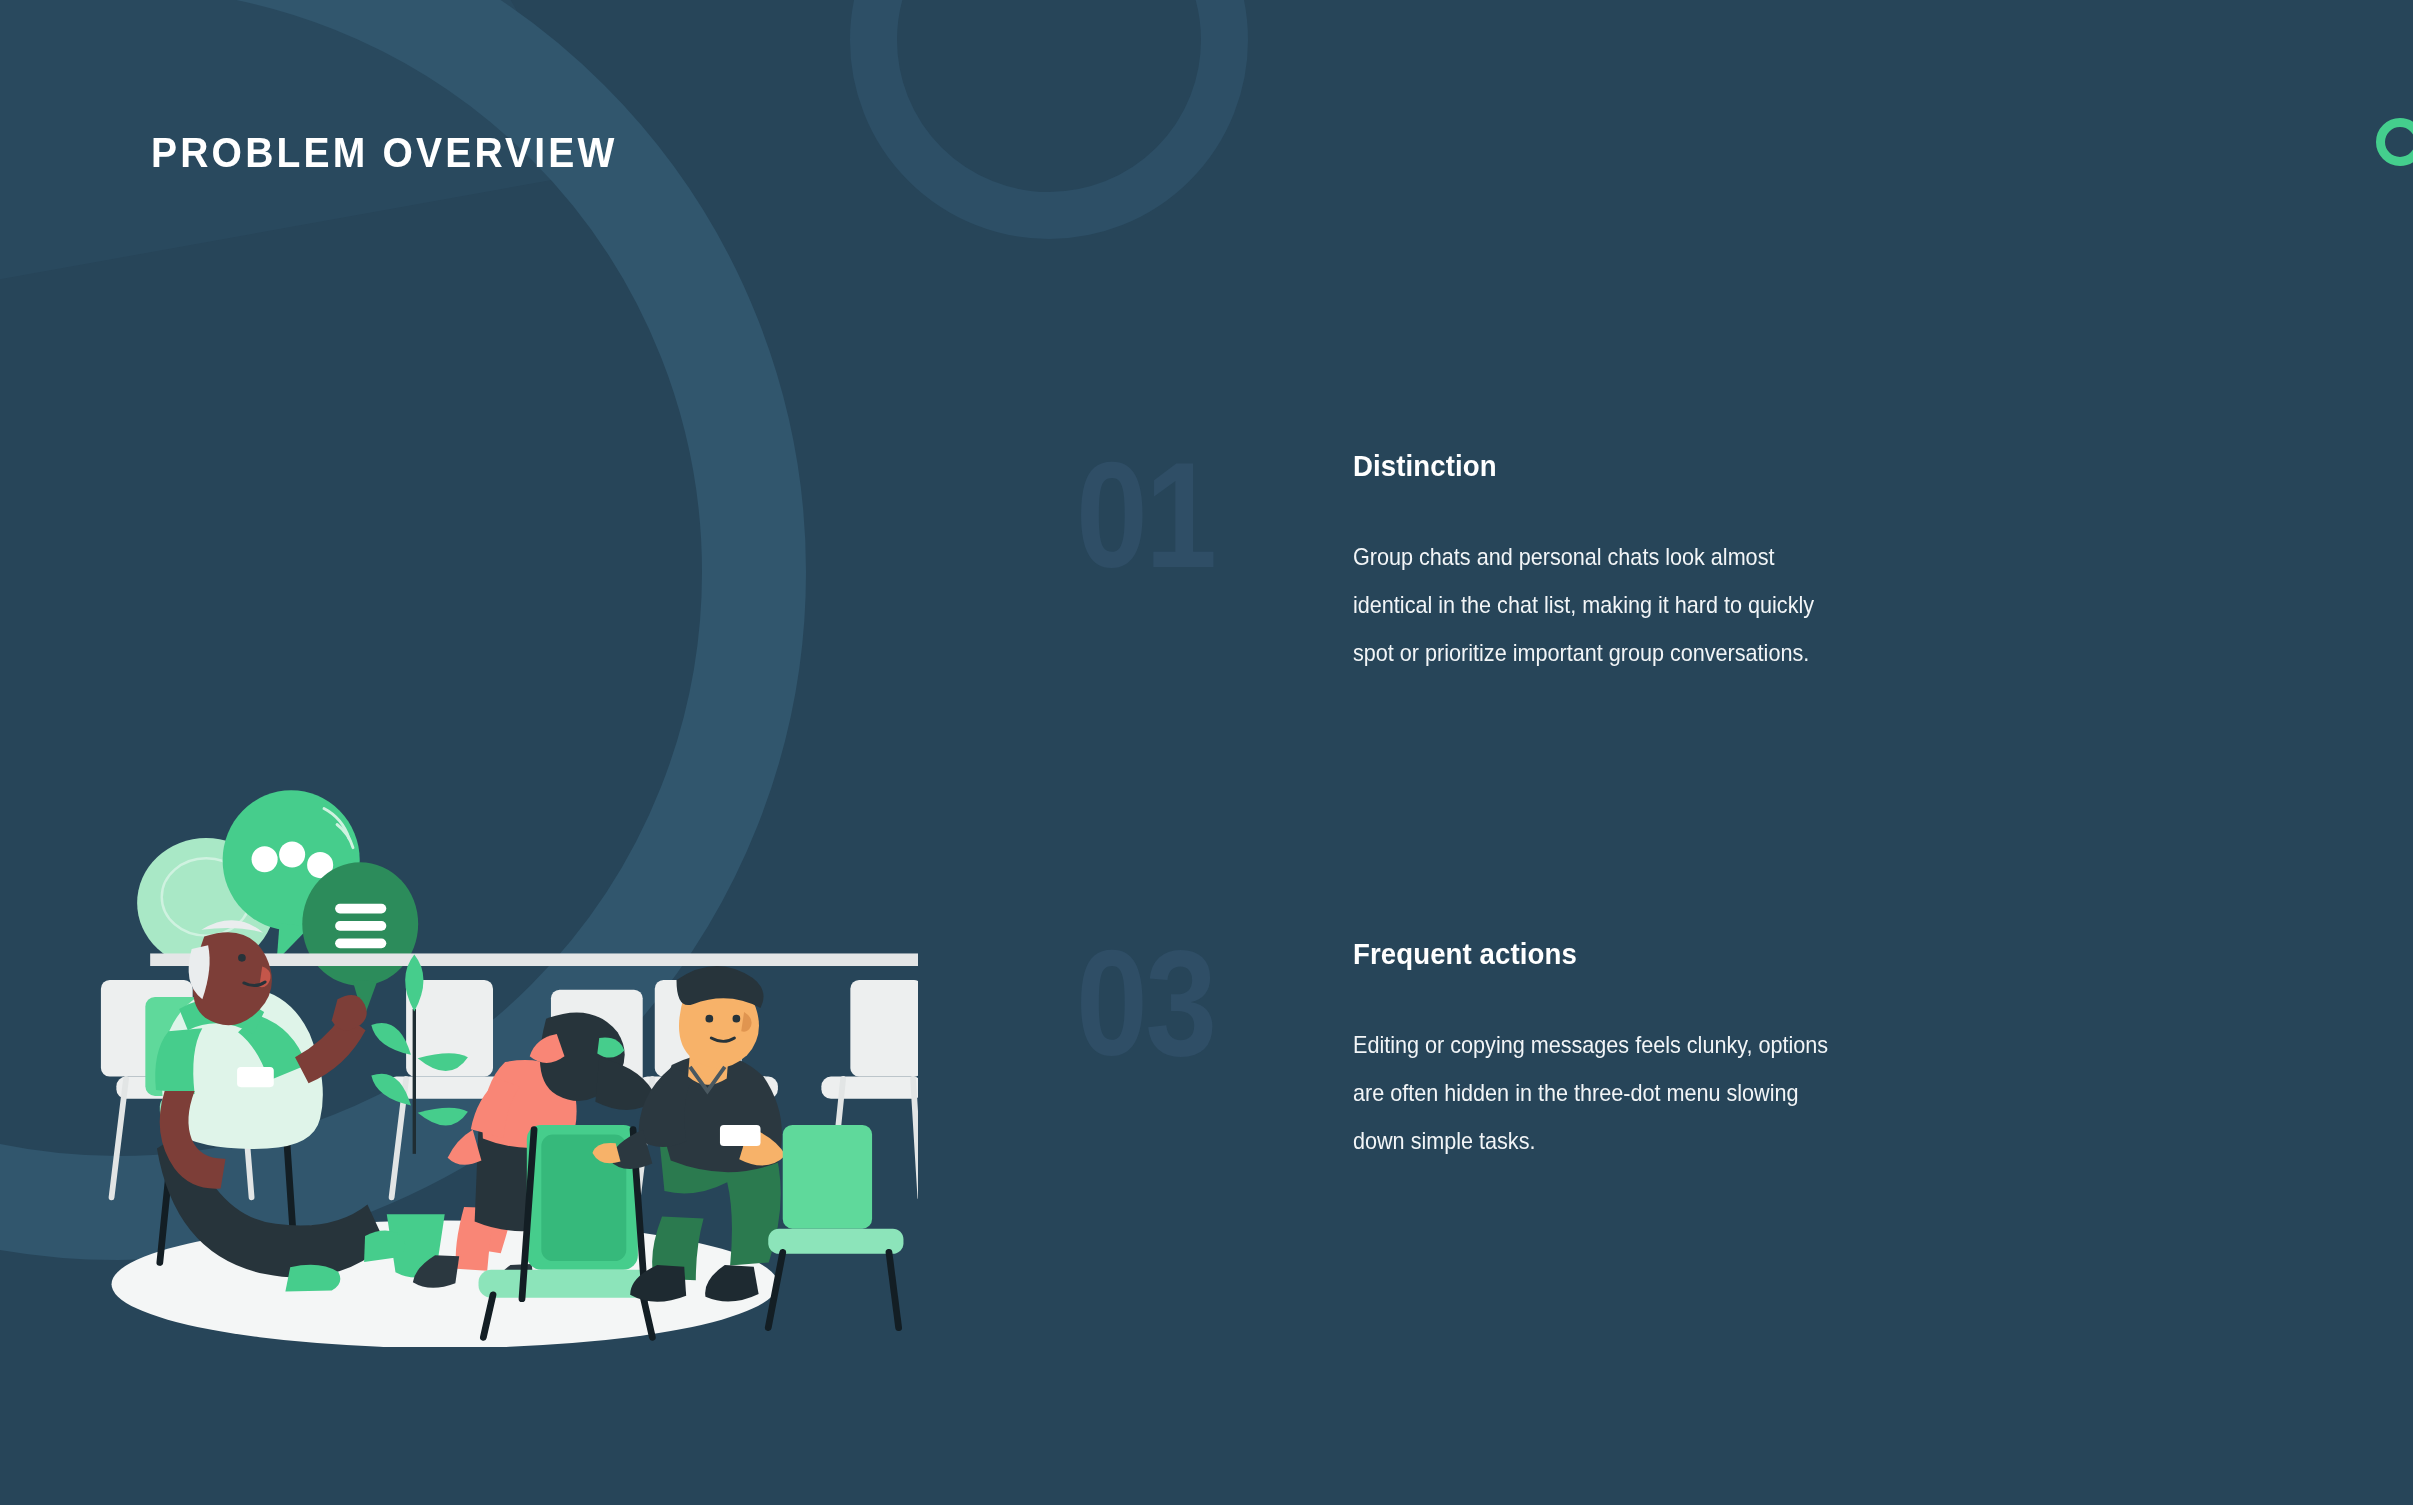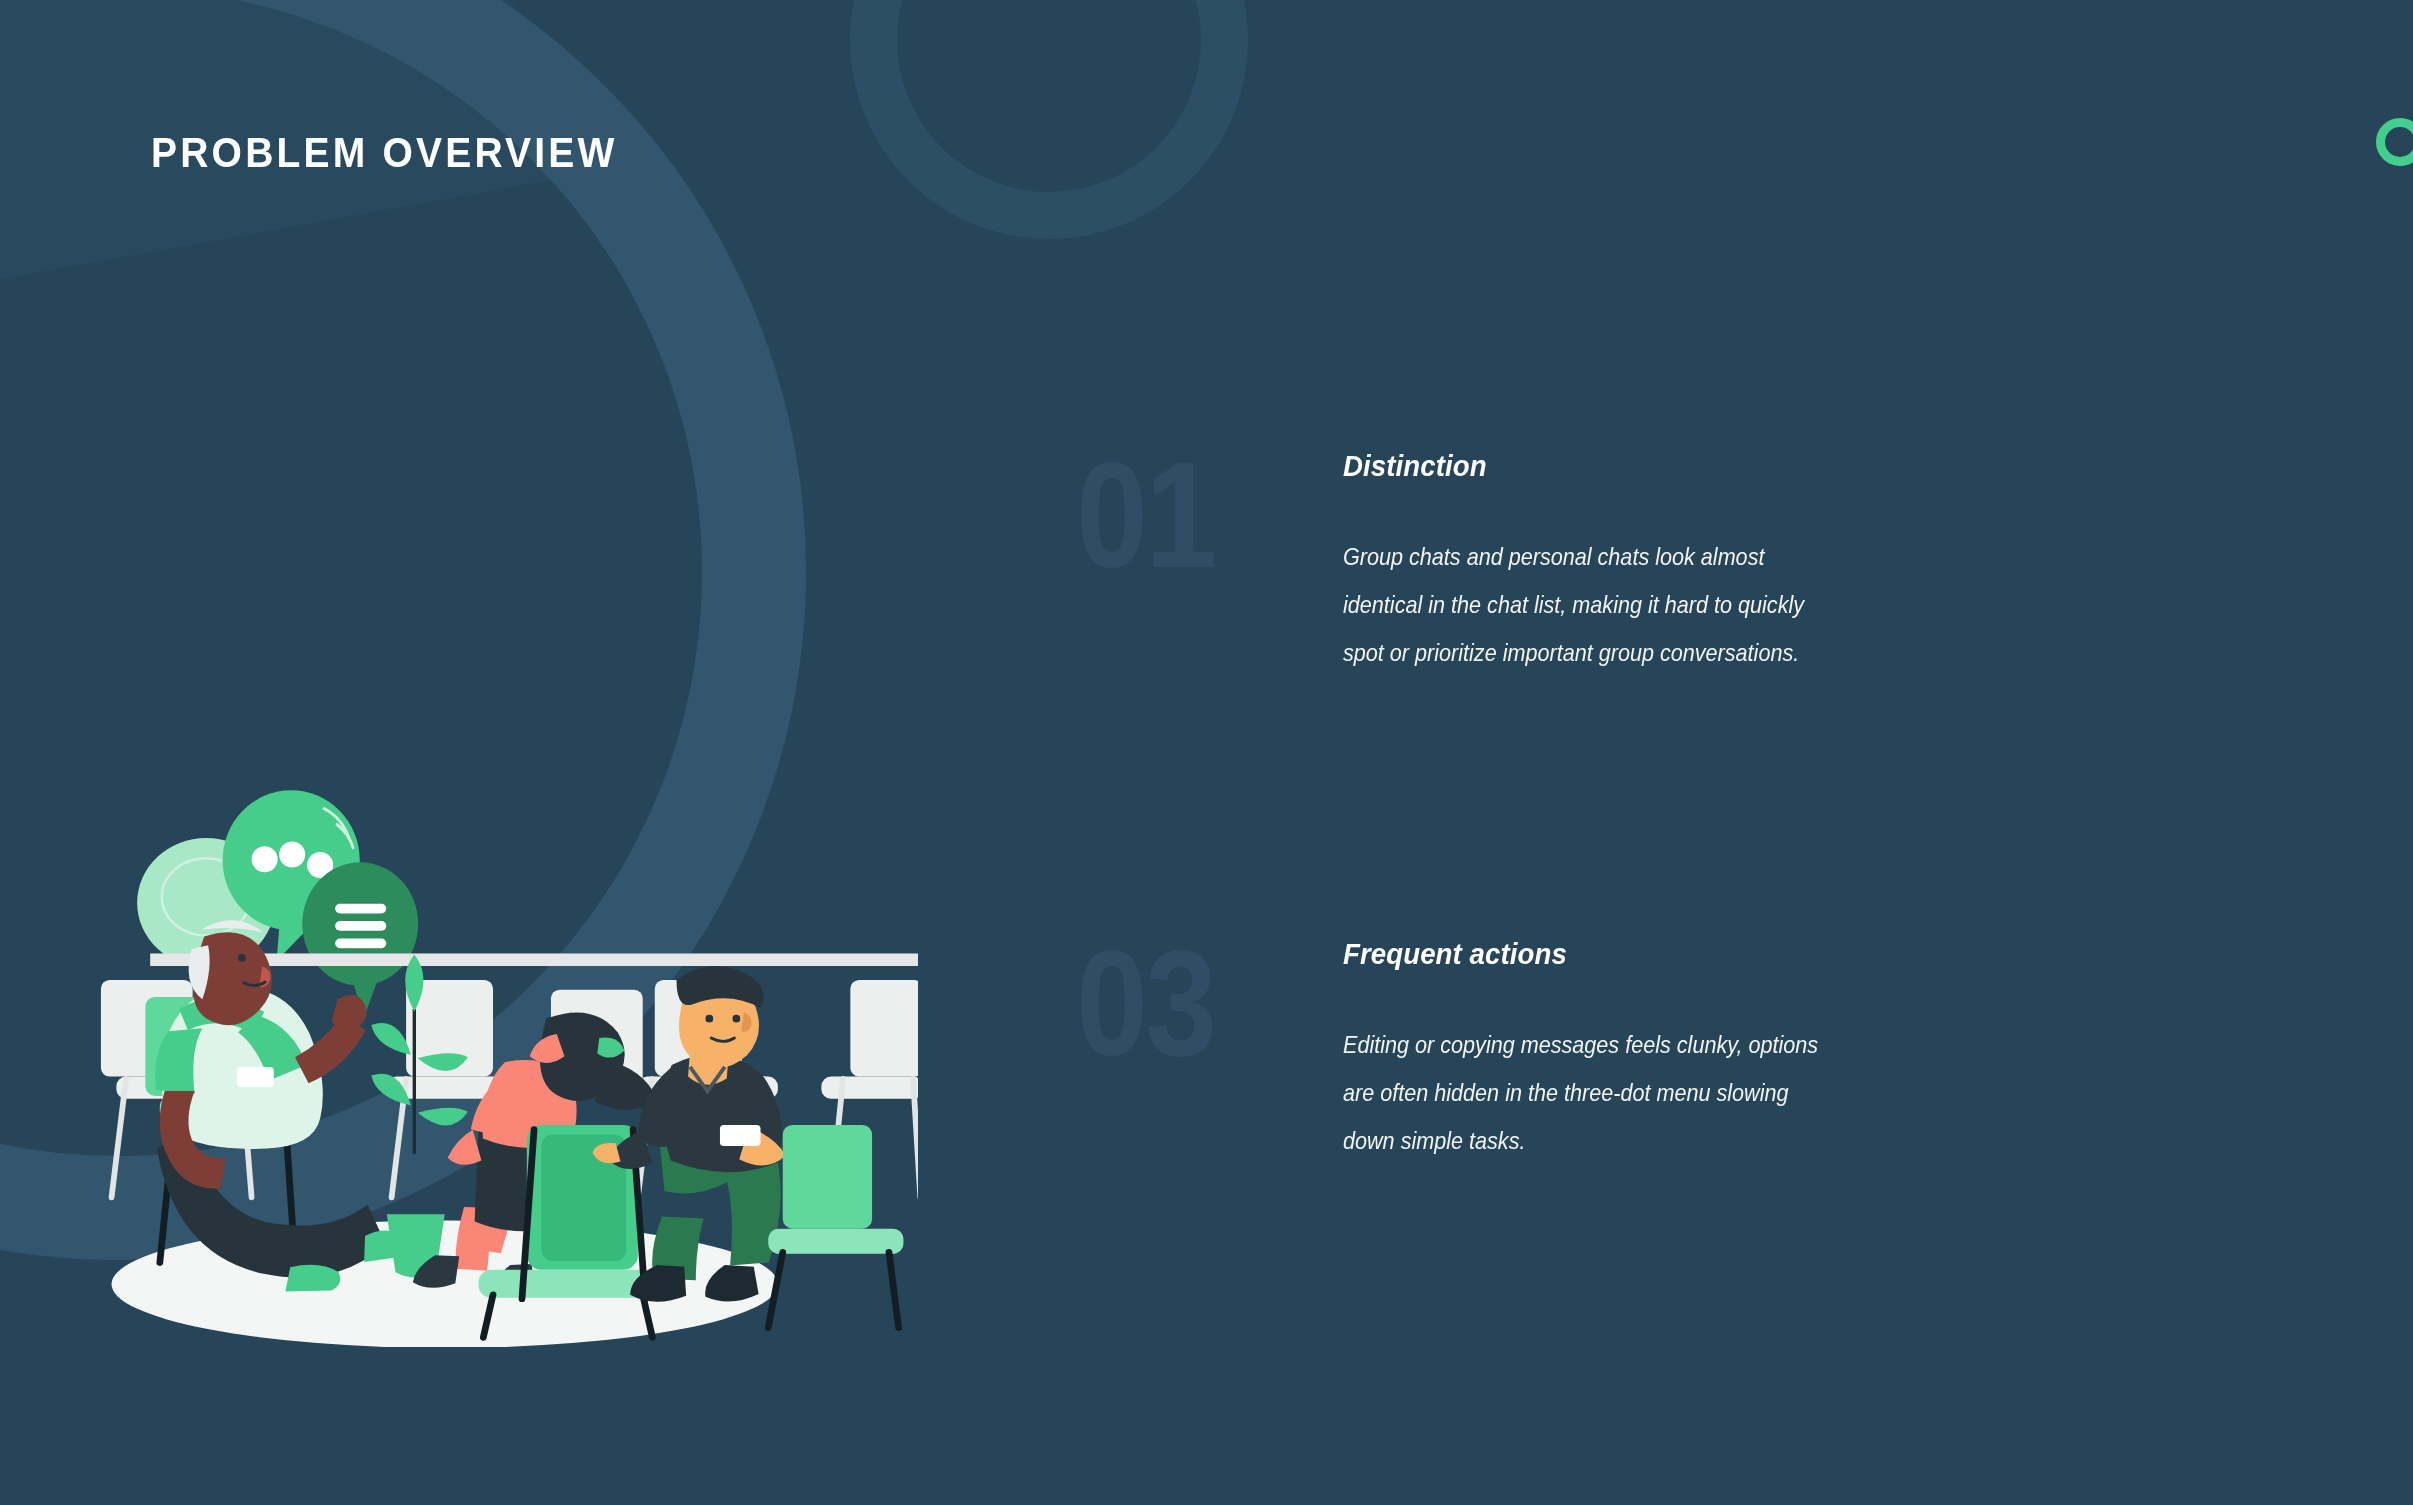--- a/index.html
+++ b/index.html
@@ -90,23 +90,22 @@
     font-weight:700;
     letter-spacing:-2.9px;
     color:#2F4E66;
     font-stretch:condensed;
     transform:scaleX(.86);
     transform-origin:left top;
     user-select:none;
   }
   .cell-body{
     position:absolute;
-    left:267px; top:0;
+    left:277px; top:0;
     width:497px;
-    font-style:italic;
   }
   .cell-title{
     color:#FFFFFF;
     font-size:30px;
     font-weight:700;
     font-stretch:condensed;
     letter-spacing:0.1px;
     transform:scaleX(.92);
     transform-origin:left center;
     margin:0 0 50px 0;

